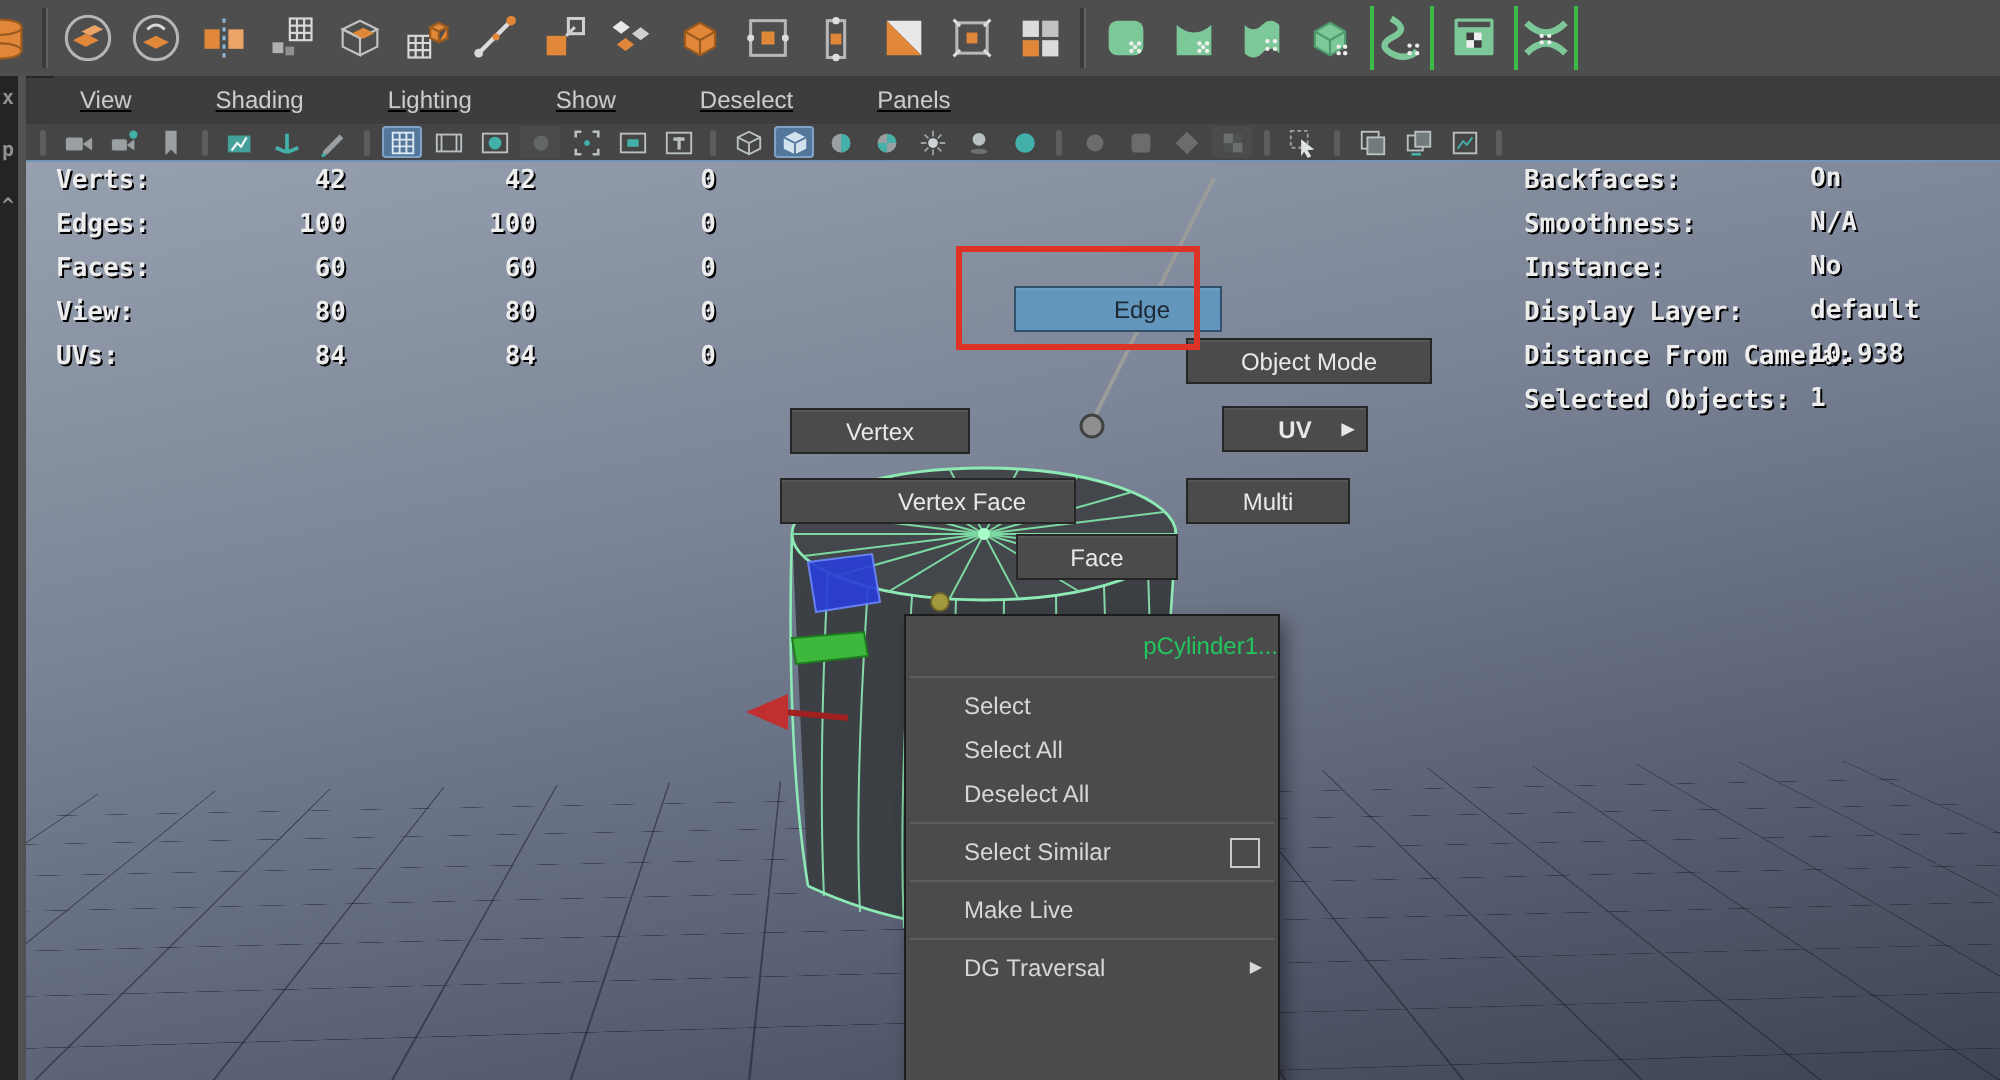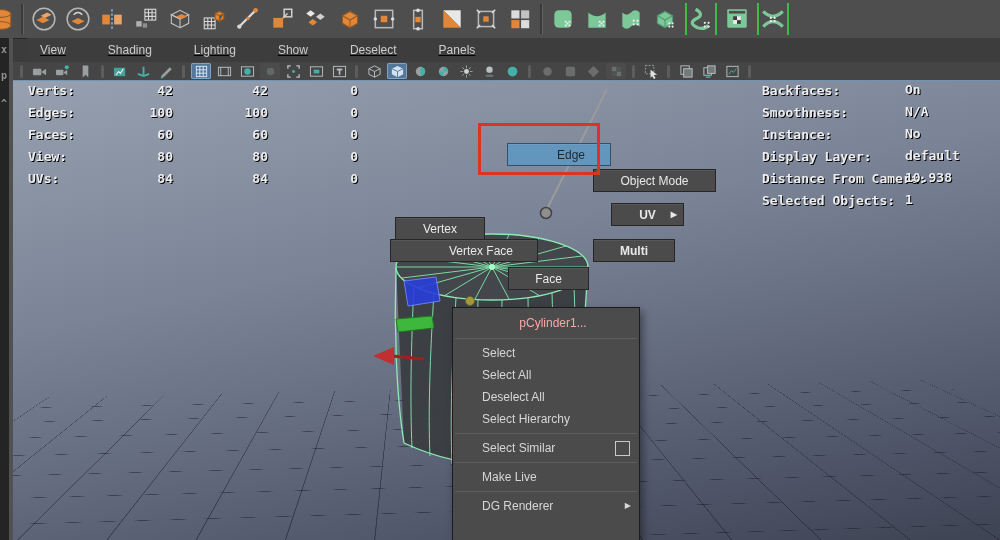--- a/index.html
+++ b/index.html
@@ -56,21 +56,21 @@
          display:flex;align-items:center;justify-content:center;z-index:5;}
   .mmbtn.sel{background:#6396bd;border-color:#30506b;color:#1c2935;padding-left:24px;}
   .mmbtn .sub{position:absolute;right:6px;font-size:8px;color:#e8e8e8;}
   .redrect{position:absolute;left:465px;top:42px;width:116px;height:46px;
            border:3px solid #dd3326;z-index:6;}
   .mline{position:absolute;left:0;top:0;width:987px;height:460px;z-index:4;pointer-events:none;}
   
   .cmenu{position:absolute;left:439px;top:226px;width:188px;height:234px;overflow:hidden;
          background:#4b4b4b;border:1px solid #1c1c1c;box-shadow:3px 4px 8px rgba(0,0,0,.4);
          z-index:10;padding-top:4px;box-sizing:border-box;}
-  .cmenu .title{height:23px;line-height:23px;text-align:center;color:#fca5a5;font-size:12px;padding-left:14px;}
+  .cmenu .title{height:23px;line-height:23px;text-align:right;color:#22c55e;font-size:12px;padding-left:14px;}
   .cmenu .item{height:22px;line-height:22px;padding-left:29px;color:#d6d6d6;font-size:12px;position:relative;}
   .cmenu .csep{height:1px;background:#5e5e5e;margin:3px 2px;}
   .chk{position:absolute;right:9px;top:4px;width:13px;height:13px;border:1px solid #c9c9c9;}
   .arr{position:absolute;right:8px;top:0;font-size:8px;color:#d8d8d8;}
   svg{display:block;}
 </style>
 </head>
 <body>
 
 <div class="shelf">
@@ -590,38 +590,37 @@
       </div>
   </div>
 
   <svg class="mline" viewBox="0 0 987 460">
     <line x1="533" y1="130" x2="594" y2="8" stroke="#9b9b9b" stroke-width="2"></line>
     <circle cx="533" cy="132" r="5.5" fill="#8f8f8f" stroke="#424242" stroke-width="1.5"></circle>
   </svg>
 
   <div class="mmbtn sel" style="left:494px;top:62px;width:78px;">Edge</div>
   <div class="mmbtn" style="left:580px;top:88px;width:121px;">Object Mode</div>
-  <div class="mmbtn" style="left:382px;top:123px;width:88px;margin-top:13px;">Vertex</div>
+  <div class="mmbtn" style="left:382px;top:123px;width:88px;">Vertex</div>
   <div class="mmbtn" style="left:598px;top:122px;width:71px;font-weight:bold;">
       <span>UV</span>
       <span class="sub">▶</span>
     </div>
   <div class="mmbtn" style="left:377px;top:158px;width:112px;padding-left:34px;">Vertex Face</div>
-  <div class="mmbtn" style="left:580px;top:158px;width:80px;font-weight:bold;">Multi</div>
+  <div class="mmbtn" style="left:580px;top:158px;width:80px;">Multi</div>
   <div class="mmbtn" style="left:495px;top:186px;width:79px;">Face</div>
   <div class="redrect"></div>
 
   <div class="cmenu">
     <div class="title">pCylinder1...</div>
     <div class="csep"></div>
     <div class="item">Select</div>
     <div class="item">Select All</div>
     <div class="item">Deselect All</div>
-    <div class="item">Select Hierarchy</div>
     <div class="csep"></div>
     <div class="item"><span>Select Similar</span><span class="chk"></span></div>
     <div class="csep"></div>
     <div class="item">Make Live</div>
     <div class="csep"></div>
-    <div class="item"><span>DG Renderer</span><span class="arr">▶</span></div>
+    <div class="item"><span>DG Traversal</span><span class="arr">▶</span></div>
 
   </div>
 </div>
 
 </body></html>

